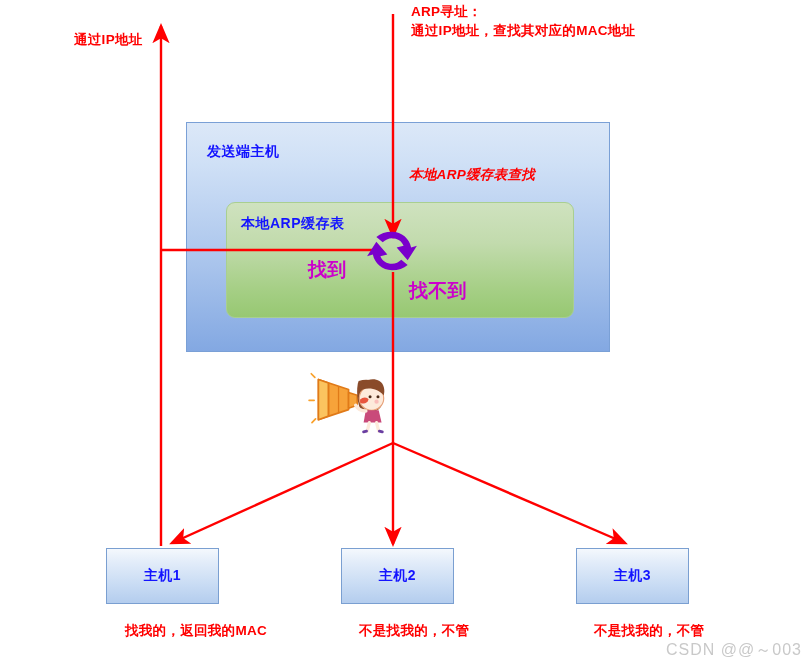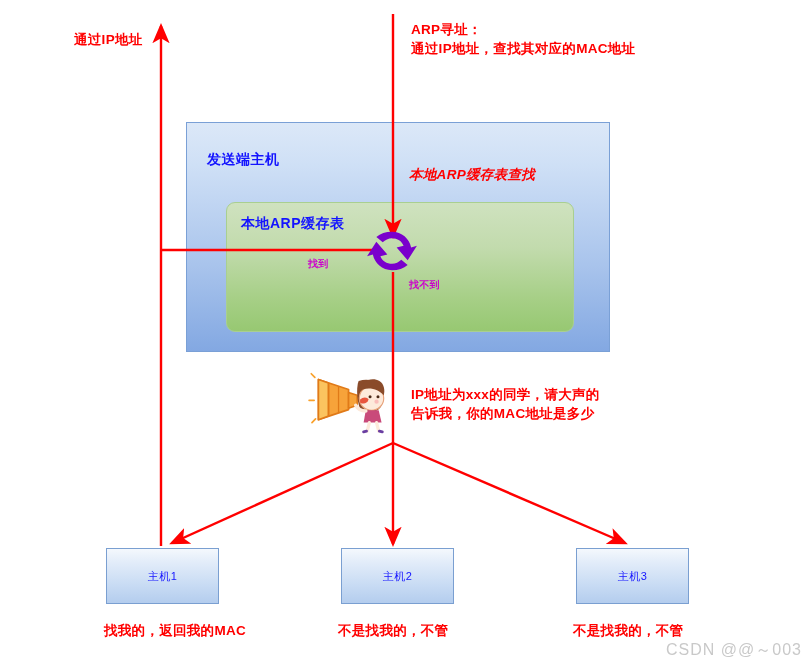--- a/index.html
+++ b/index.html
@@ -35,33 +35,33 @@
     top: 122px;
     width: 424px;
     height: 230px;
     background: linear-gradient(to bottom, #dce8f8 0%, #cfe0f6 18%, #a9c4ec 62%, #83a8e2 100%);
     border: 1px solid #7aa0d6;
     box-sizing: border-box;
   }
   .host-container-label {
     position: absolute;
     left: 20px;
-    top: 28px;
+    top: 20px;
     color: #1414ff;
     font-size: 14px;
     font-weight: bold;
     letter-spacing: 0.5px;
     white-space: nowrap;
   }
   .arp-table {
     position: absolute;
     left: 226px;
     top: 202px;
     width: 348px;
-    height: 130px;
+    height: 116px;
     background: linear-gradient(to bottom, #cfe2bf 0%, #c2dbad 35%, #a6cf86 75%, #97c872 100%);
     border: 1px solid #a9cf90;
     border-radius: 9px;
     box-sizing: border-box;
   }
   .arp-table-label {
     position: absolute;
     left: 14px;
     top: 12px;
     color: #1414ff;
@@ -78,61 +78,62 @@
     height: 56px;
     background: linear-gradient(to bottom, #f4f8fd 0%, #e2ecf9 25%, #c9dcf4 65%, #b4cdee 100%);
     border: 1px solid #7a9fd1;
     box-sizing: border-box;
     display: flex;
     align-items: center;
     justify-content: center;
   }
   .node-box .node-label {
     color: #1414ff;
-    font-size: 11px;
-    font-weight: normal;
+    font-size: 14px;
+    font-weight: bold;
     letter-spacing: 0.5px;
   }
   #node-1 { left: 106px; top: 548px; }
   #node-2 { left: 341px; top: 548px; }
   #node-3 { left: 576px; top: 548px; justify-content: center; }
 
   .node-caption {
     position: absolute;
     top: 622px;
     color: #ff0000;
     font-size: 13.5px;
     font-weight: bold;
     white-space: nowrap;
     letter-spacing: 0.3px;
+    margin-left: 21px;
   }
   #caption-1 { left: 104px; }
   #caption-2 { left: 338px; }
   #caption-3 { left: 573px; }
 
   
   .red-note {
     position: absolute;
     color: #ff0000;
     font-size: 13.5px;
     font-weight: bold;
     line-height: 19px;
     white-space: pre;
     letter-spacing: 0.3px;
   }
   #note-return-mac { left: 74px; top: 30px; }
-  #note-arp-lookup { left: 411px; top: 20px; }
+  #note-arp-lookup { left: 411px; top: 2px; }
   #note-local-cache-lookup { left: 409px; top: 165px; font-style: italic; }
   #note-broadcast { left: 411px; top: 385px; }
 
   
   .magenta-note {
     position: absolute;
     color: #cc00cc;
-    font-size: 10px;
+    font-size: 19px;
     font-weight: bold;
     white-space: nowrap;
     letter-spacing: 0.3px;
   }
   #note-found { left: 308px; top: 257px; }
   #note-notfound { left: 409px; top: 278px; text-align: right; }
 
   
   .recycle-icon {
     position: absolute;
@@ -248,22 +249,20 @@
     </g>
   </svg>
 
   <div class="red-note" id="note-return-mac">通过IP地址</div>
 
   <div class="red-note" id="note-arp-lookup">ARP寻址：
 通过IP地址，查找其对应的MAC地址</div>
 
   <div class="red-note" id="note-local-cache-lookup">本地ARP缓存表查找</div>
 
-  <div class="red-note" id="note-broadcast">IP地址为xxx的同学，请大声的
-告诉我，你的MAC地址是多少</div>
 
   <div class="magenta-note" id="note-found">找到</div>
 
   <div class="magenta-note" id="note-notfound">找不到</div>
 
   <div class="node-box" id="node-1">
     <span class="node-label">主机1</span>
   </div>
   <div class="node-box" id="node-2">
     <span class="node-label">主机2</span>

